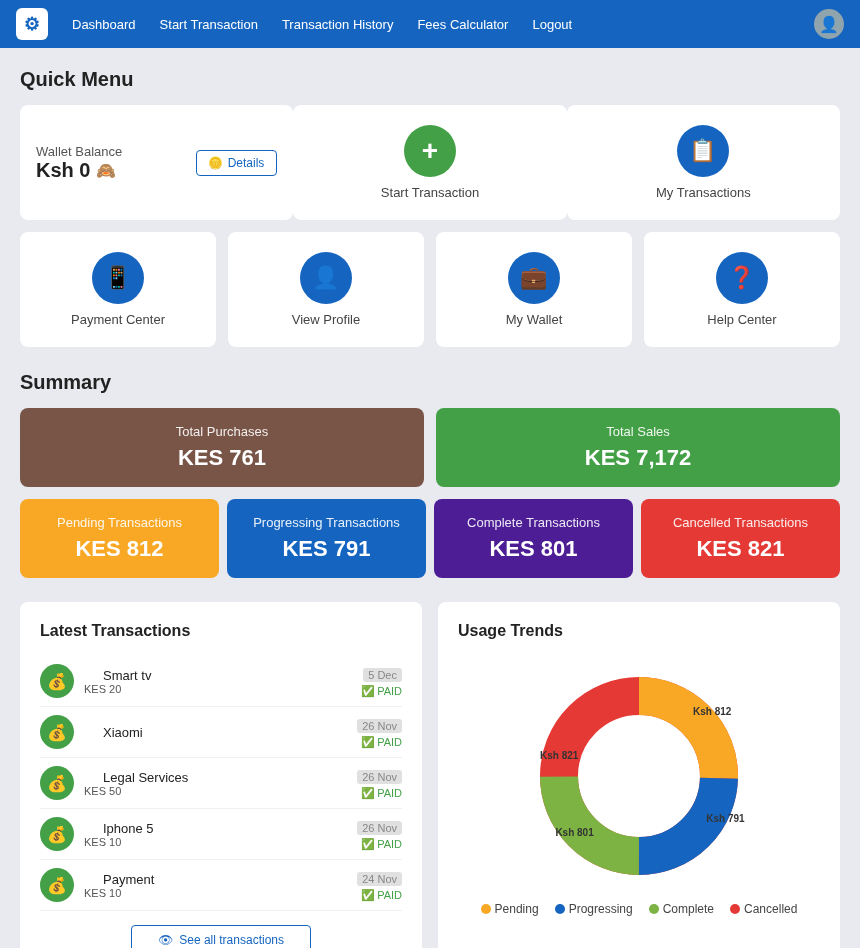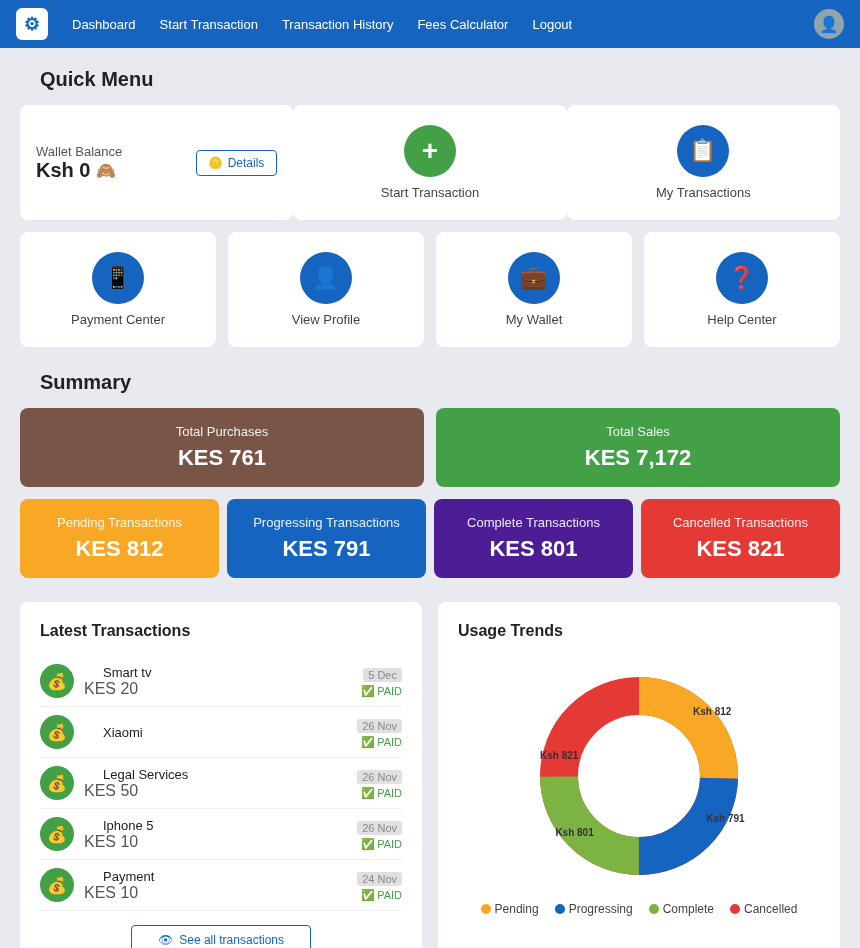--- a/index.html
+++ b/index.html
@@ -29,21 +29,21 @@
       width: 30px; height: 30px; border-radius: 50%;
       background: #90a4ae;
       display: flex; align-items: center; justify-content: center;
       color: white; font-size: 16px;
     }
 
     
     .main { padding: 20px; }
 
     
-    .section-title { font-size: 20px; font-weight: bold; color: #222; margin-bottom: 14px; margin-left: 20px; }
+    .section-title { font-size: 20px; font-weight: bold; color: #222; margin-bottom: 14px; }
 
     .quick-menu-grid {
       display: grid;
       grid-template-columns: repeat(3, 1fr);
       gap: 0;
       margin-bottom: 12px;
     }
     .quick-menu-row2 {
       display: grid;
       grid-template-columns: repeat(4, 1fr);
@@ -139,21 +139,21 @@
     }
     .tx-icon {
       width: 34px; height: 34px; border-radius: 50%;
       background: #43a047;
       display: flex; align-items: center; justify-content: center;
       color: white; font-size: 16px;
       margin-right: 10px; flex-shrink: 0;
     }
     .tx-details { flex: 1; }
     .tx-name { font-size: 13px; color: #222; font-weight: 500; margin-left: 19px; }
-    .tx-amount { font-size: 16px; color: #555; }
+    .tx-amount { font-size: 11px; color: #555; }
     .tx-right { text-align: right; }
     .tx-date { font-size: 11px; color: #888; background: #e0e0e0; border-radius: 3px; padding: 1px 5px; margin-bottom: 3px; display: inline-block; }
     .tx-status { font-size: 11px; color: #43a047; display: flex; align-items: center; gap: 2px; justify-content: flex-end; }
 
     .see-all-btn {
       display: flex; align-items: center; justify-content: center;
       margin-top: 14px;
       border: 1.5px solid #1565c0; border-radius: 4px;
       padding: 7px 16px; background: white;
       color: #1565c0; font-size: 12px; cursor: pointer; gap: 6px;

